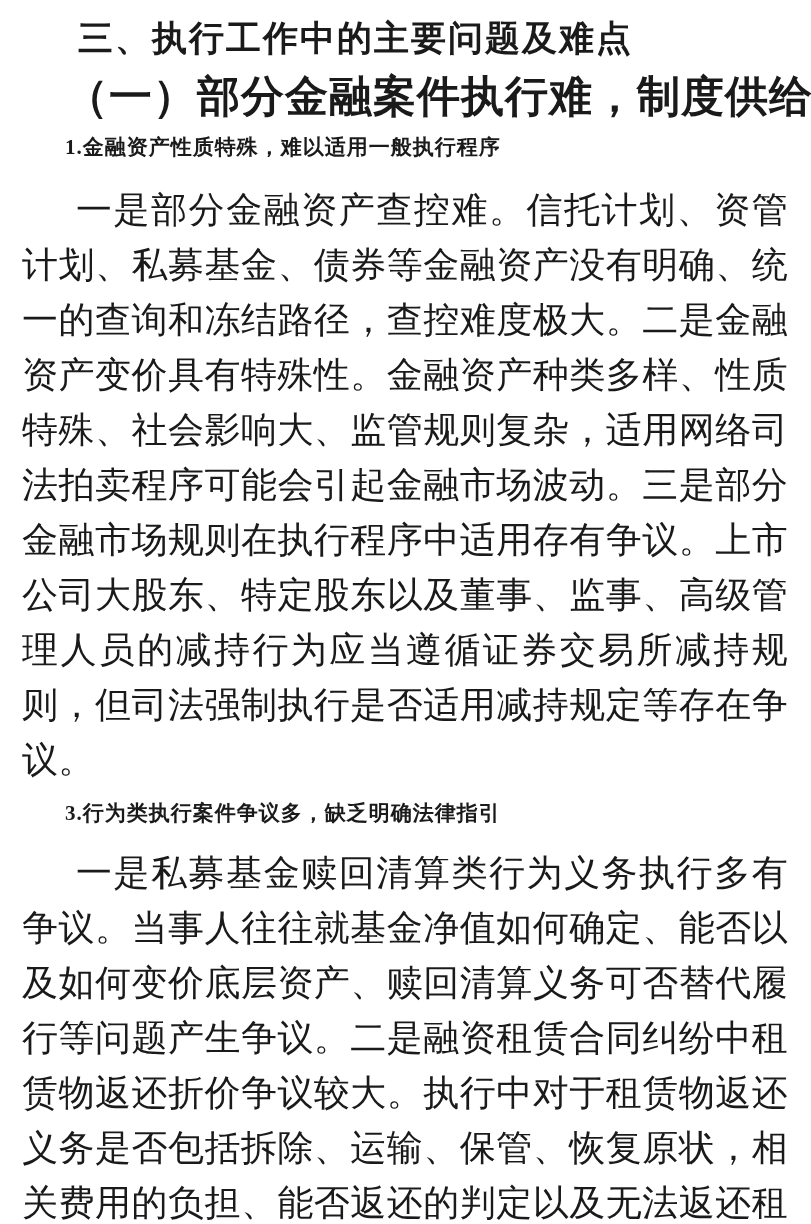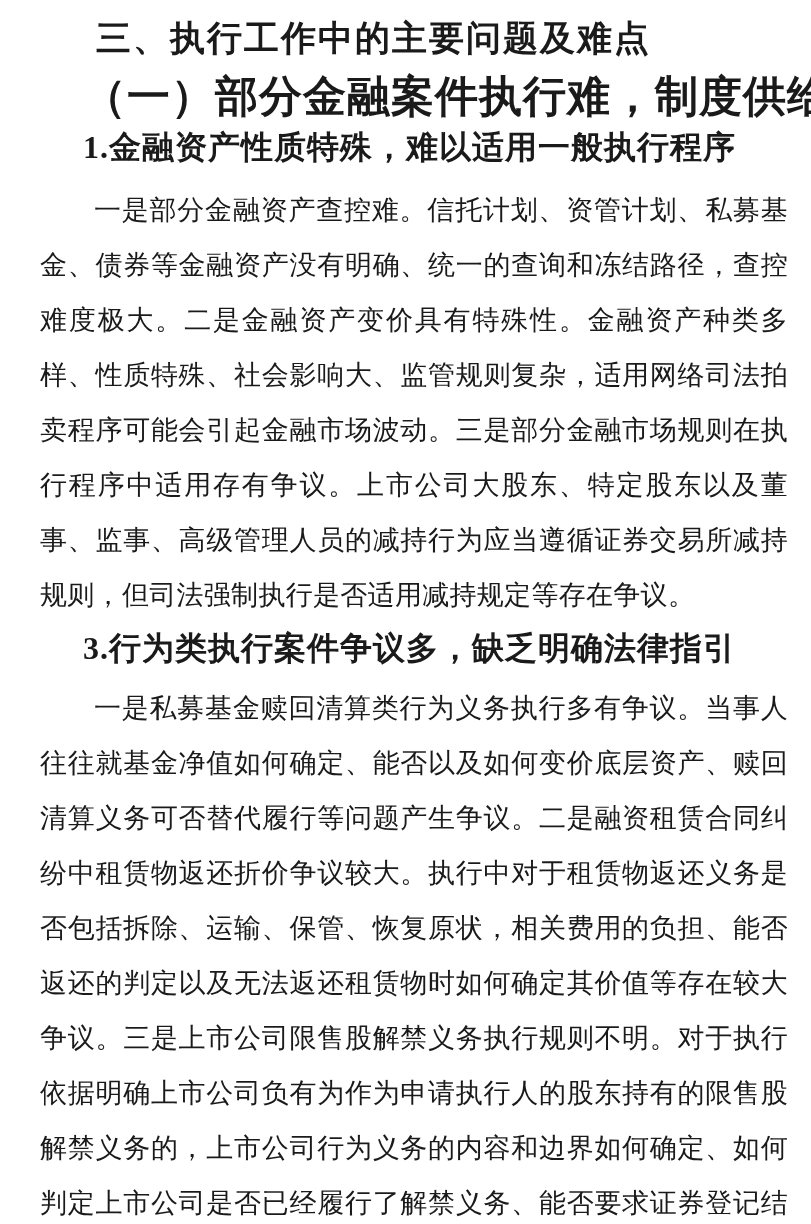--- a/index.html
+++ b/index.html
@@ -5,21 +5,21 @@
   html, body {
     margin: 0;
     padding: 0;
     background: #ffffff;
   }
   .page {
     position: relative;
     width: 811px;
     height: 1224px;
     box-sizing: border-box;
-    padding: 16px 23px 0 40px;
+    padding: 16px 23px 0 22px;
     background: #ffffff;
     color: #1a1a1a;
     overflow: hidden;
   }
   .h1 {
     margin: 0;
     font-family: "Liberation Sans", sans-serif;
     font-weight: bold;
     font-size: 35px;
     line-height: 44px;
@@ -34,31 +34,31 @@
     font-size: 43px;
     line-height: 44px;
     letter-spacing: 1px;
     text-indent: 43px;
     white-space: nowrap;
   }
   .h3 {
     margin: 0;
     font-family: "Liberation Serif", serif;
     font-weight: bold;
-    font-size: 32px;
+    font-size: 21px;
     line-height: 44px;
     letter-spacing: 1px;
     text-indent: 43px;
     white-space: nowrap;
   }
   .h3-first  { margin-top: 6px; }
   .h3-second { margin-top: 3px; }
   .body-para {
     font-family: "Liberation Serif", serif;
-    font-size: 27px;
+    font-size: 36px;
     line-height: 55px;
     text-align: justify;
     text-indent: 54px;
     letter-spacing: 0.3px;
     margin: 0;
   }
   .para-1 { margin-top: 14px; }
   .para-2 { margin-top: 11px; }
 </style>
 </head>

